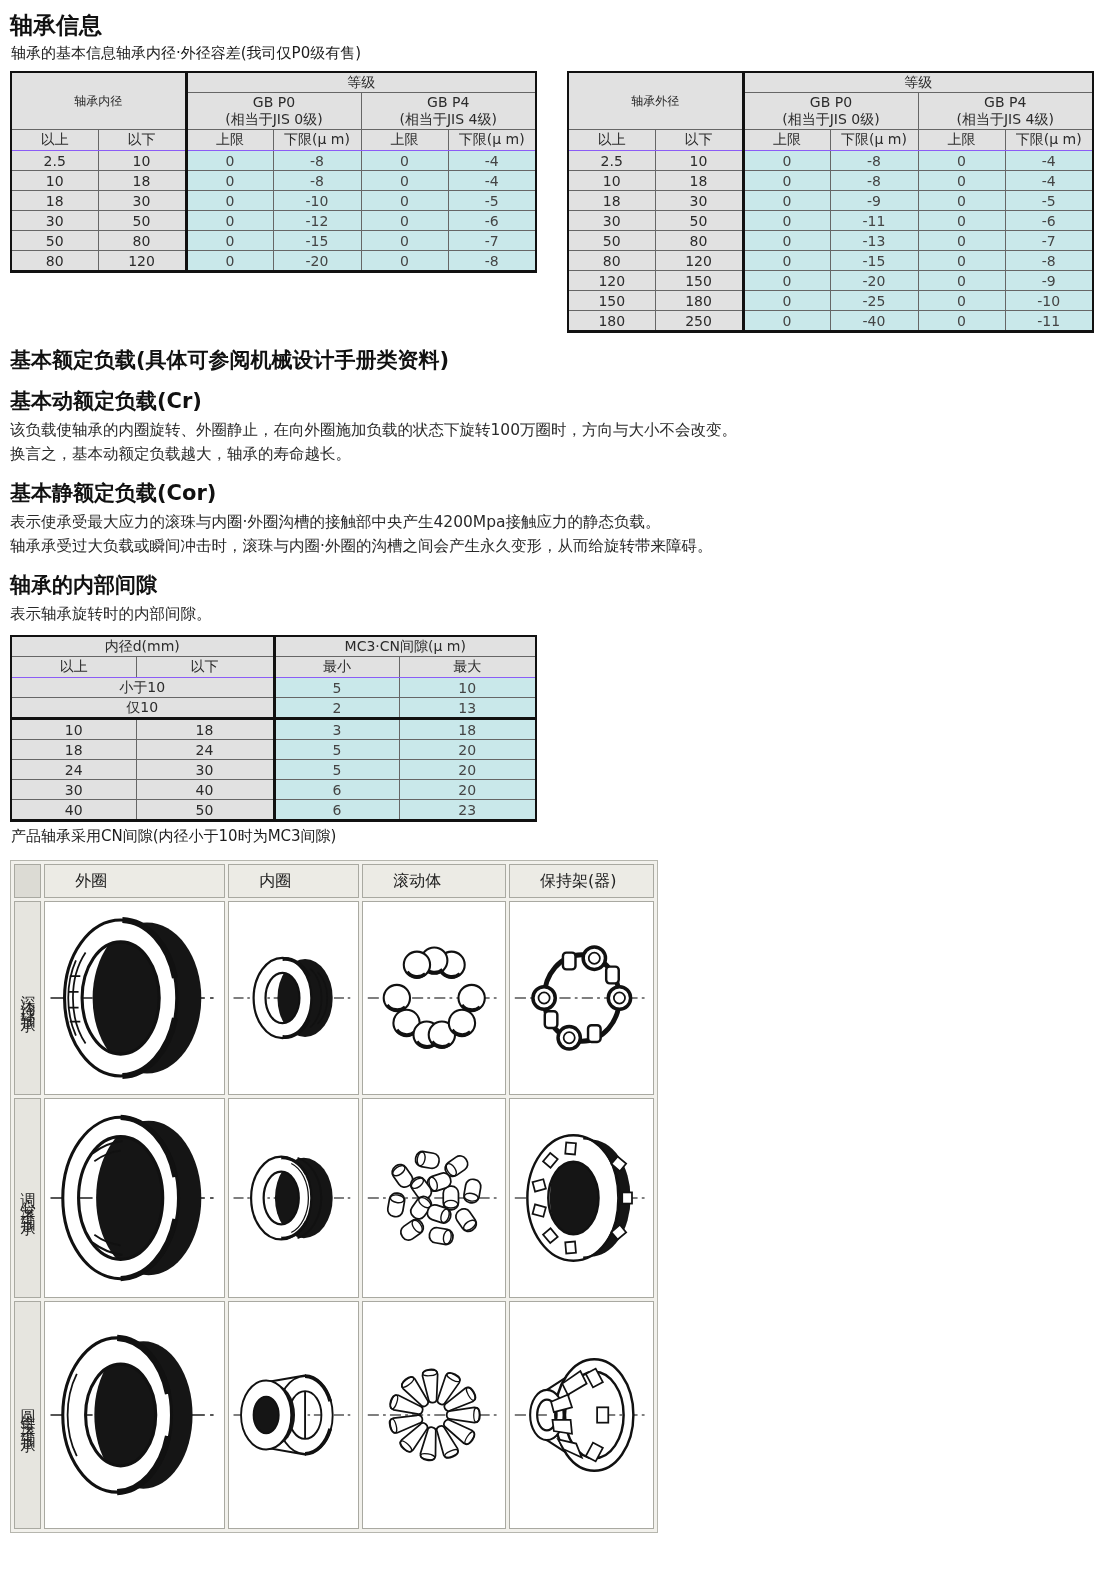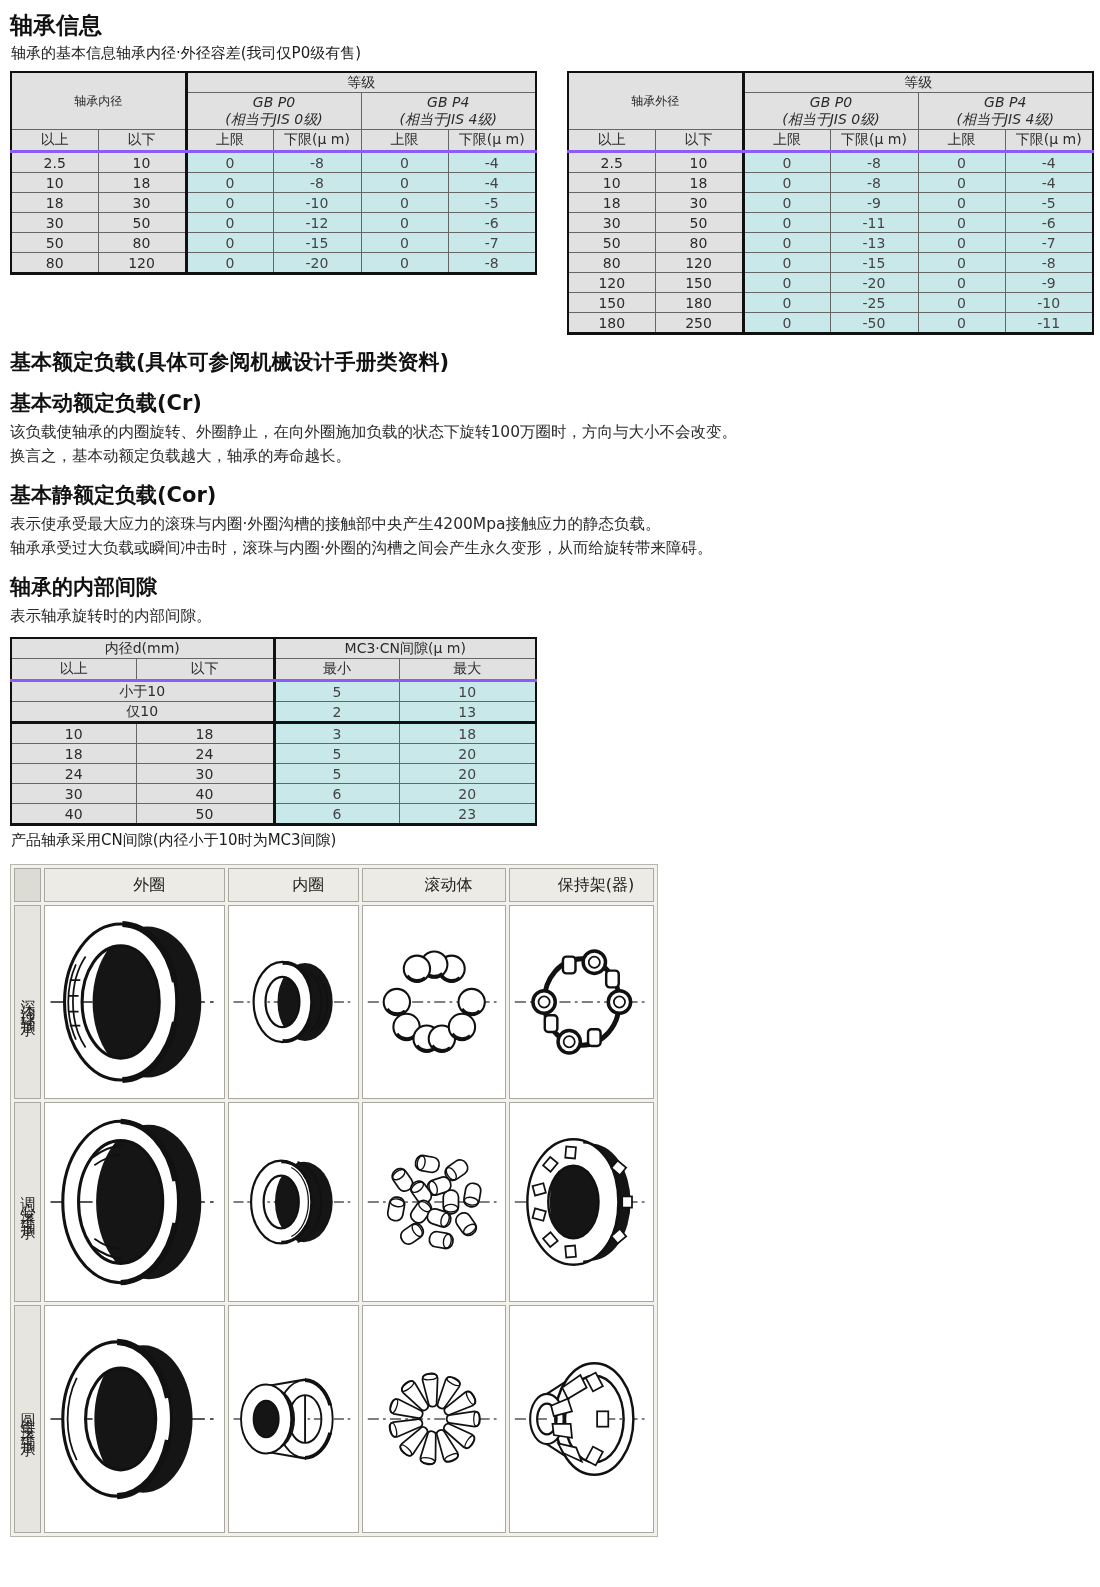--- a/index.html
+++ b/index.html
@@ -7,34 +7,34 @@
   .page{width:1100px;box-sizing:border-box;padding:8px 10px 6px 10px;}
   h1{font-size:23px;margin:2px 0 3px 0;color:#111;font-weight:bold;}
   .subtitle{font-size:15px;margin:0 0 8px 1px;color:#1c1c1c;}
   .tables-row{display:flex;gap:30px;align-items:flex-start;}
   
   table.tol{border-collapse:collapse;table-layout:fixed;width:525px;font-size:14px;color:#2b2b2b;
             border:2px solid #111;border-bottom:3px solid #111;}
   table.tol td{border:1px solid #666;text-align:center;padding:0 2px;height:19px;background:#e1e1e1;}
   table.tol td.cy{background:#c9e8ea;color:#444;}
   table.tol td.tk-l{border-left:3px solid #111;}
-  table.tol tr.colhdr td{border-bottom:3px solid #8b5cf6;height:20px;}
+  table.tol tr.colhdr td{border-bottom:1px solid #8b5cf6;height:20px;}
   table.tol td.ttl{font-size:12px;}
-  table.tol td.two{height:36px;line-height:1.25;font-size:14px;font-style:italic;}
+  table.tol td.two{height:36px;line-height:1.25;font-size:14px;}
   table.tol td.two div{white-space:nowrap;}
   table.tol tr.tk-b td{border-bottom:3px solid #111;margin-left:32px;}
   .note{font-size:15px;margin:5px 0 14px 1px;color:#1c1c1c;}
   h2{font-size:21px;margin:13px 0 4px 0;color:#111;font-weight:bold;}
   p{margin:2px 0;font-size:15.5px;line-height:1.45;color:#2a2a2a;}
   .sect{margin-bottom:4px;}
   
   table.comp{border-collapse:separate;border-spacing:3px;background:#f2f1ec;border:1px solid #b6b6ae;
              margin-top:14px;table-layout:fixed;width:648px;}
   table.comp td{border:1px solid #a9a9a1;background:#fff;vertical-align:middle;}
-  table.comp td.chdr{background:#ecebe5;height:30px;text-align:center;font-size:16px;color:#222;padding-left:30px;}
+  table.comp td.chdr{background:#ecebe5;height:30px;text-align:left;font-size:16px;color:#222;padding-left:30px;}
   table.comp td.corner{background:#dcdbd4;}
   table.comp td.vlabel{background:#e6e5df;writing-mode:vertical-rl;text-orientation:upright;
              letter-spacing:6px;font-size:15px;text-align:center;color:#222;padding:8px 0;}
   table.comp td.imgc{text-align:center;padding:2px 1px;}
   table.comp svg{display:block;margin:0 auto;}
   .cl{stroke:#555;stroke-width:2;stroke-dasharray:16 6 4 6;}
   .ln{stroke:#111;fill:none;}
 </style>
 </head>
 <body>
@@ -228,21 +228,21 @@
           <td>180</td>
           <td class="cy tk-l">0</td>
           <td class="cy">-25</td>
           <td class="cy">0</td>
           <td class="cy">-10</td>
         </tr>
           <tr>
           <td>180</td>
           <td>250</td>
           <td class="cy tk-l">0</td>
-          <td class="cy">-50</td>
+          <td class="cy">-40</td>
           <td class="cy">0</td>
           <td class="cy">-11</td>
         </tr>
         </tbody>
     </table>
   </div>
 
   <div class="sect">
     <h2>基本额定负载(具体可参阅机械设计手册类资料)</h2>
   </div>

